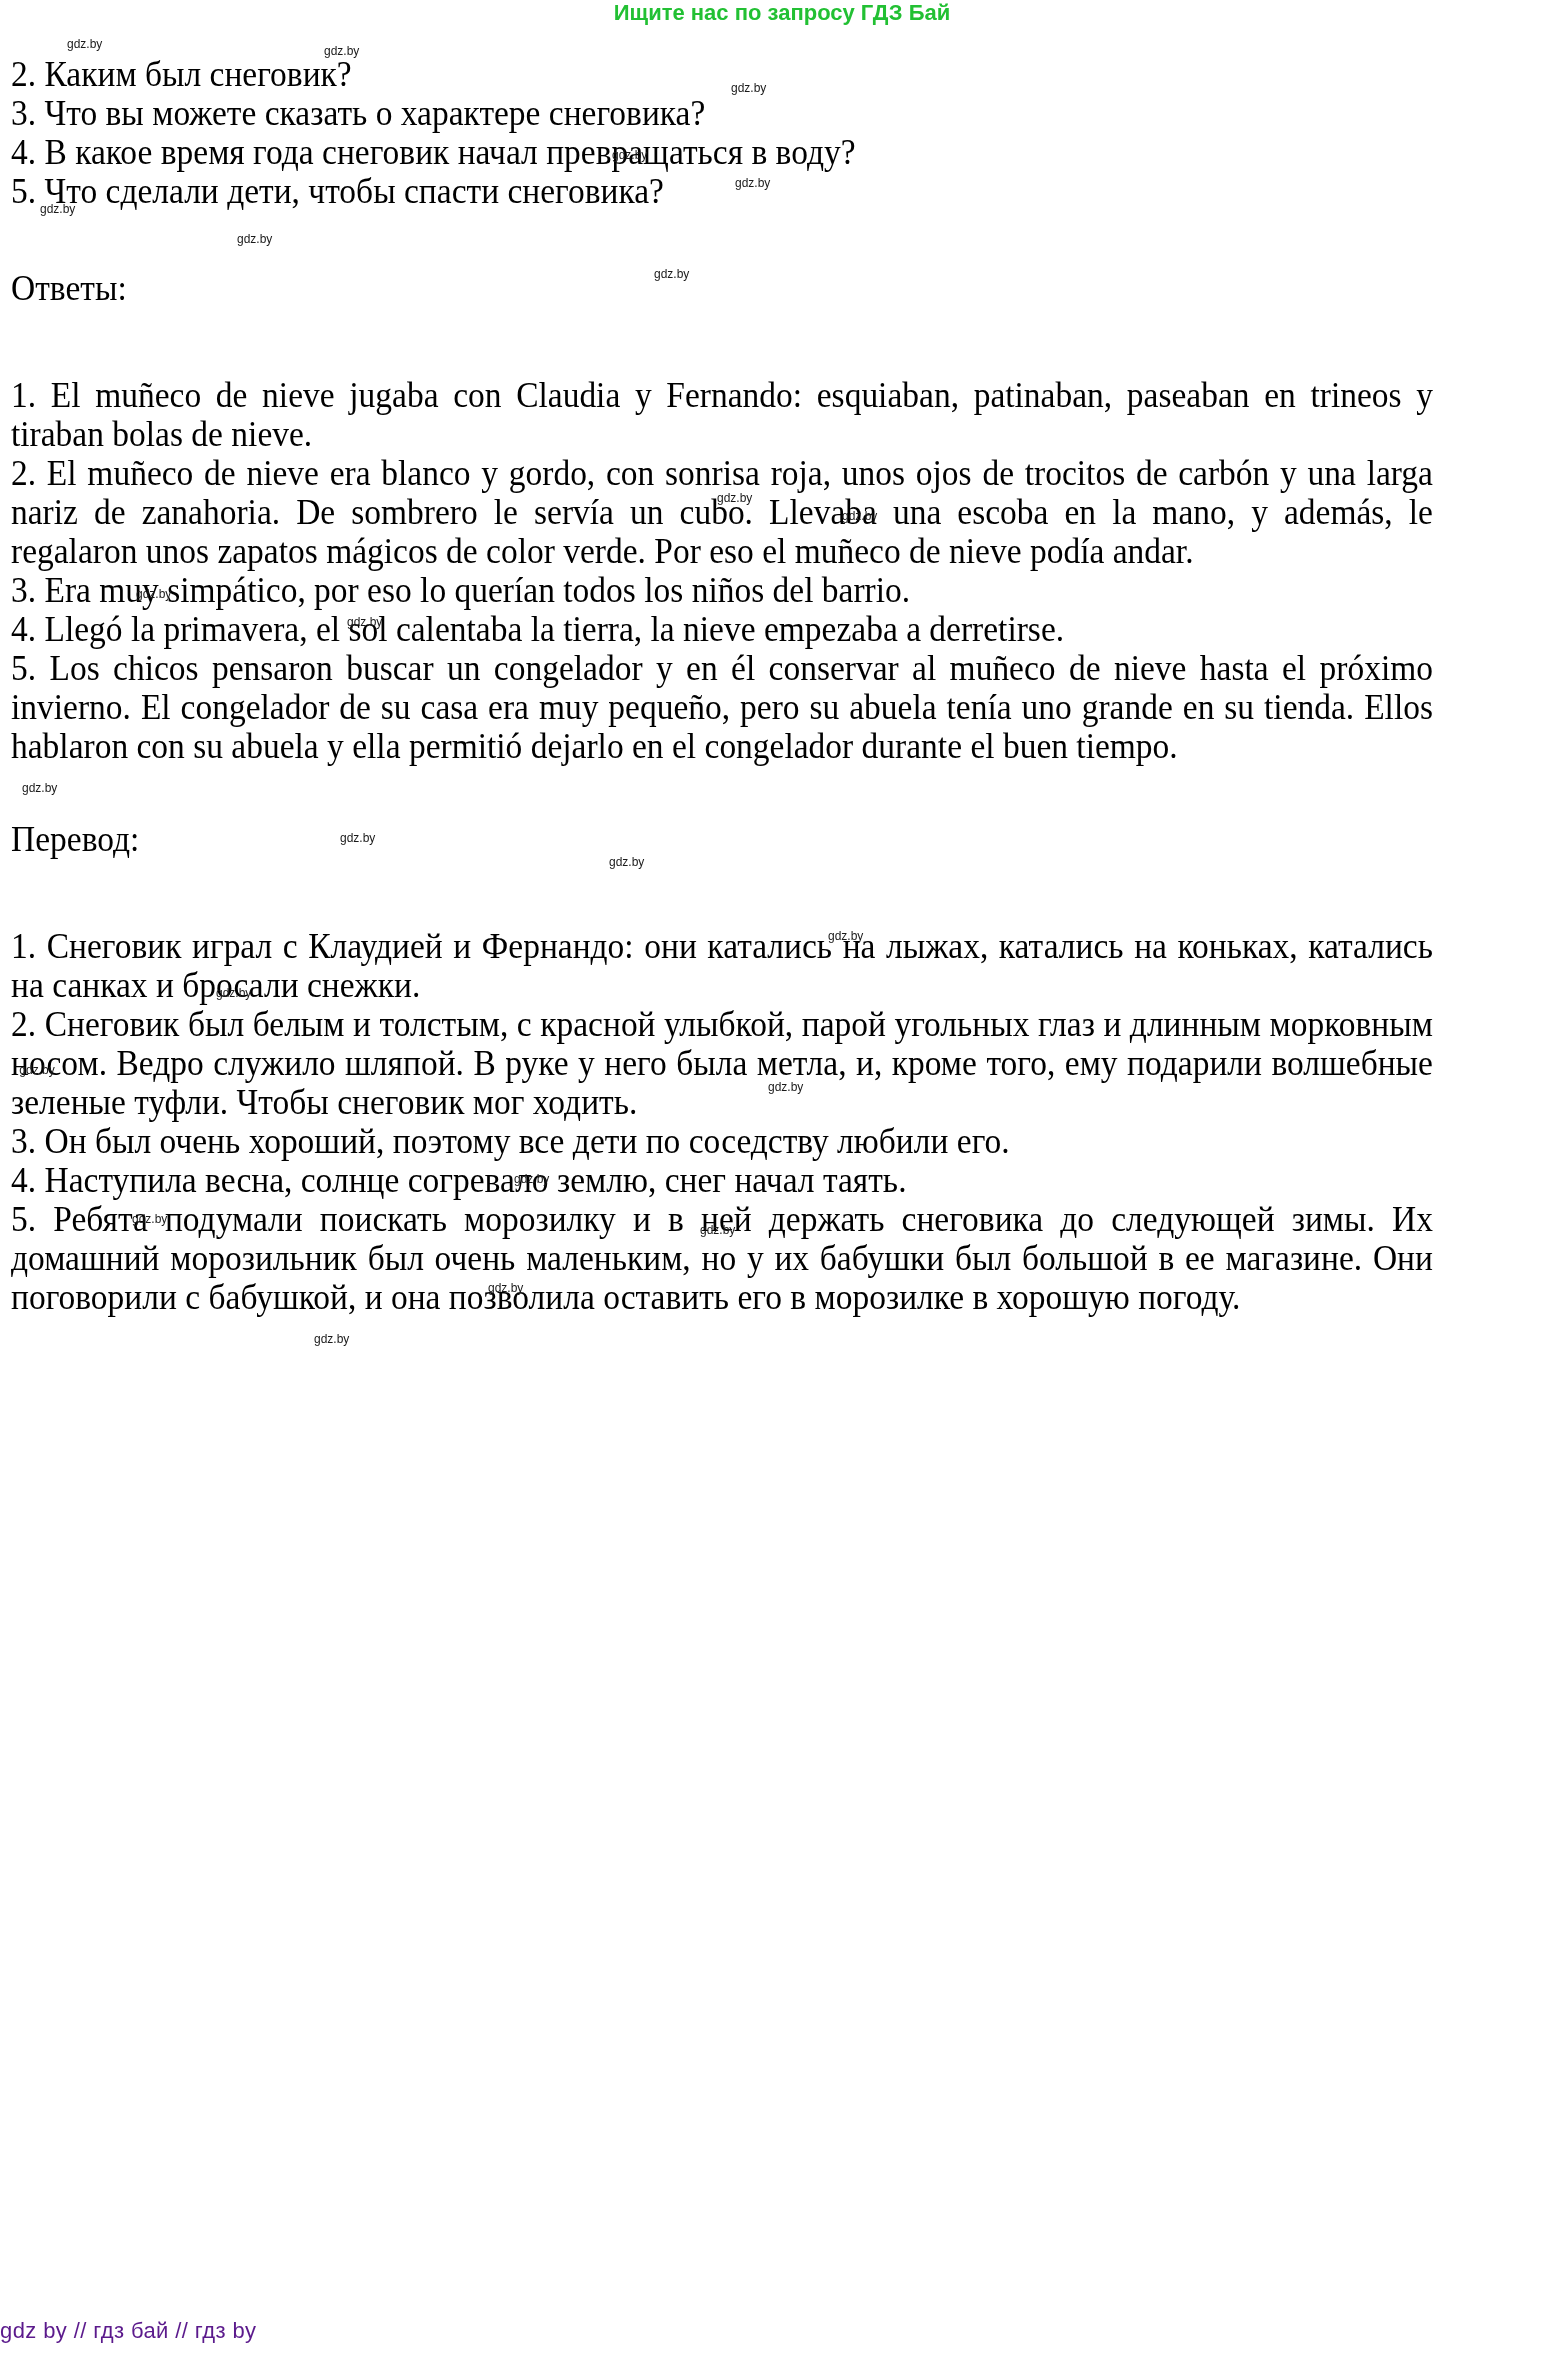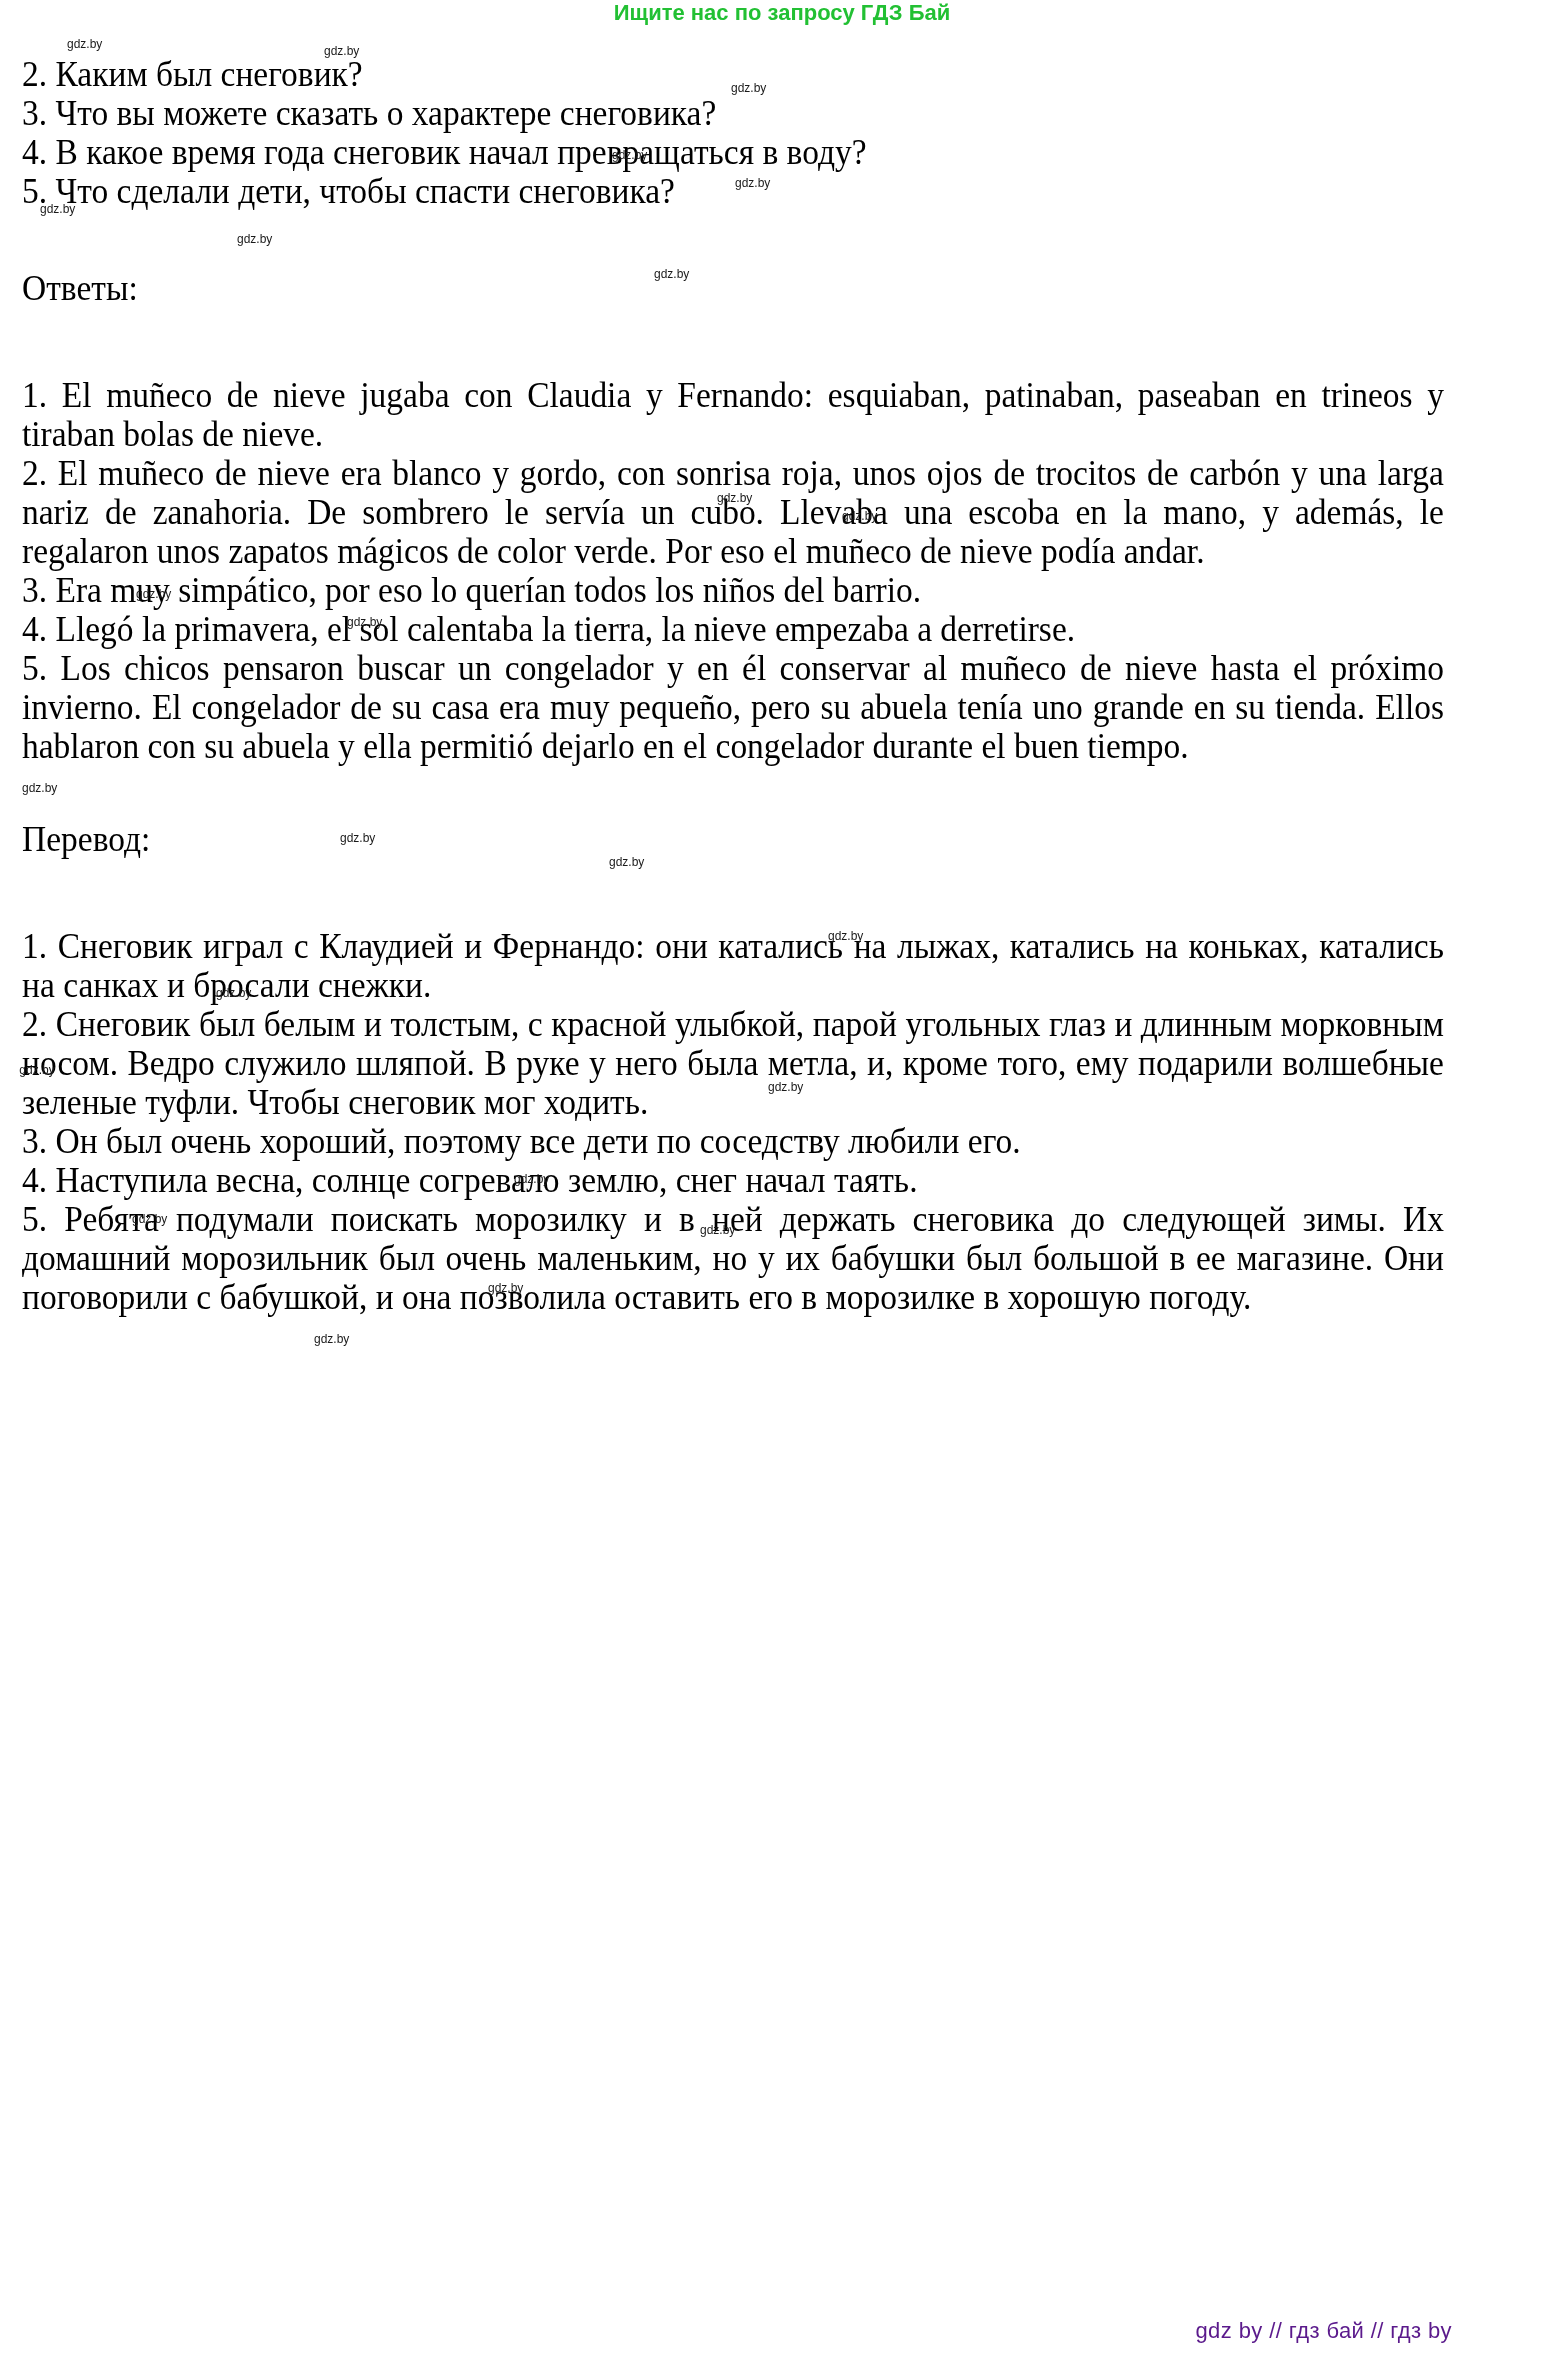--- a/index.html
+++ b/index.html
@@ -27,21 +27,21 @@
     font-size: 22px;
     font-weight: bold;
     color: #22c033;
     letter-spacing: 0px;
     line-height: 26px;
   }
 
   
   #page-body {
     position: absolute;
-    left: 22px;
+    left: 11px;
     top: 24.6px;
     width: 1529px;
   }
 
   .q-line,
   .para,
   .section-label {
     margin: 0;
     padding: 0;
     font-size: 36px;
@@ -82,21 +82,21 @@
     white-space: nowrap;
     pointer-events: none;
   }
 
   
   #footer-links {
     position: absolute;
     left: 0px;
     top: 2318px;
     width: 1452px;
-    text-align: right;
+    text-align: left;
     font-family: "Liberation Sans", "DejaVu Sans", sans-serif;
     font-size: 22px;
     color: #5b1a8c;
     letter-spacing: 0.4px;
   }
 </style>
 </head>
 <body>
 
 <div id="promo-banner" style="color: rgb(34, 192, 51);">Ищите нас по запросу ГДЗ Бай</div>

